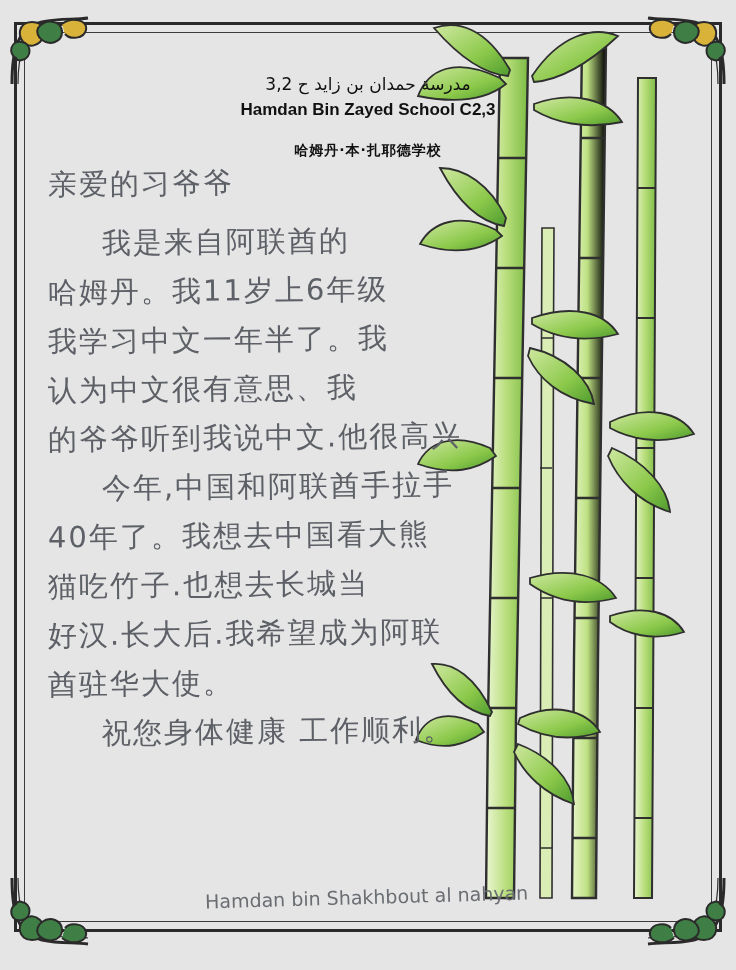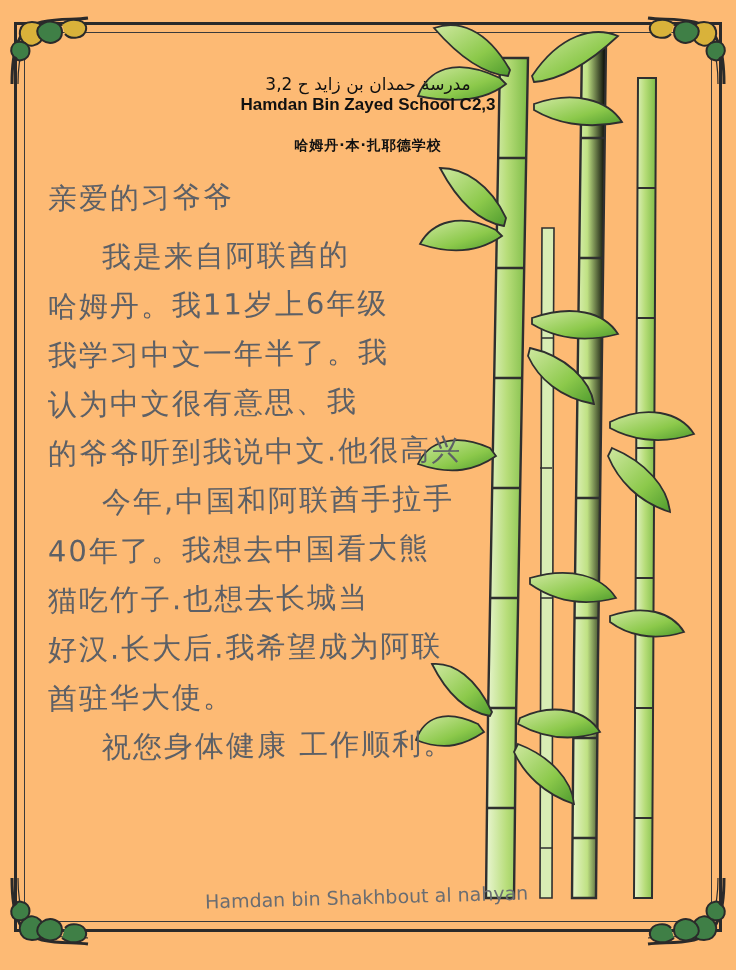--- a/index.html
+++ b/index.html
@@ -10,21 +10,21 @@
   body {
     width: 736px;
     height: 970px;
     font-family: "Liberation Sans", sans-serif;
     overflow: hidden;
   }
   .page {
     position: relative;
     width: 736px;
     height: 970px;
-    background: #fdba74;
+    background: #e5e5e5;
   }
 
   
   .frame-outer {
     position: absolute;
     left: 14px;
     top: 22px;
     right: 14px;
     bottom: 38px;
     border: 3px solid #2a2a2a;
@@ -64,38 +64,38 @@
     color: #111;
     direction: rtl;
     letter-spacing: 0px;
     line-height: 1.25;
   }
   .school-english {
     font-family: "Liberation Sans", sans-serif;
     font-weight: bold;
     font-size: 17px;
     color: #111;
+    margin-top: 5px;
   }
   .school-chinese {
     font-family: "DejaVu Sans", sans-serif;
     font-weight: bold;
     font-size: 14px;
     color: #111;
     margin-top: 22px;
     letter-spacing: 1px;
   }
 
   
   .letter {
     position: absolute;
     left: 48px;
     top: 168px;
     width: 470px;
     z-index: 4;
-    margin-top: 14px;
   }
   .line {
     font-family: "DejaVu Sans", sans-serif;
     font-size: 29px;
     color: #5d6066;
     line-height: 1.0;
     margin-bottom: 20px;
     white-space: pre;
     letter-spacing: 2px;
     transform: rotate(-0.6deg);

